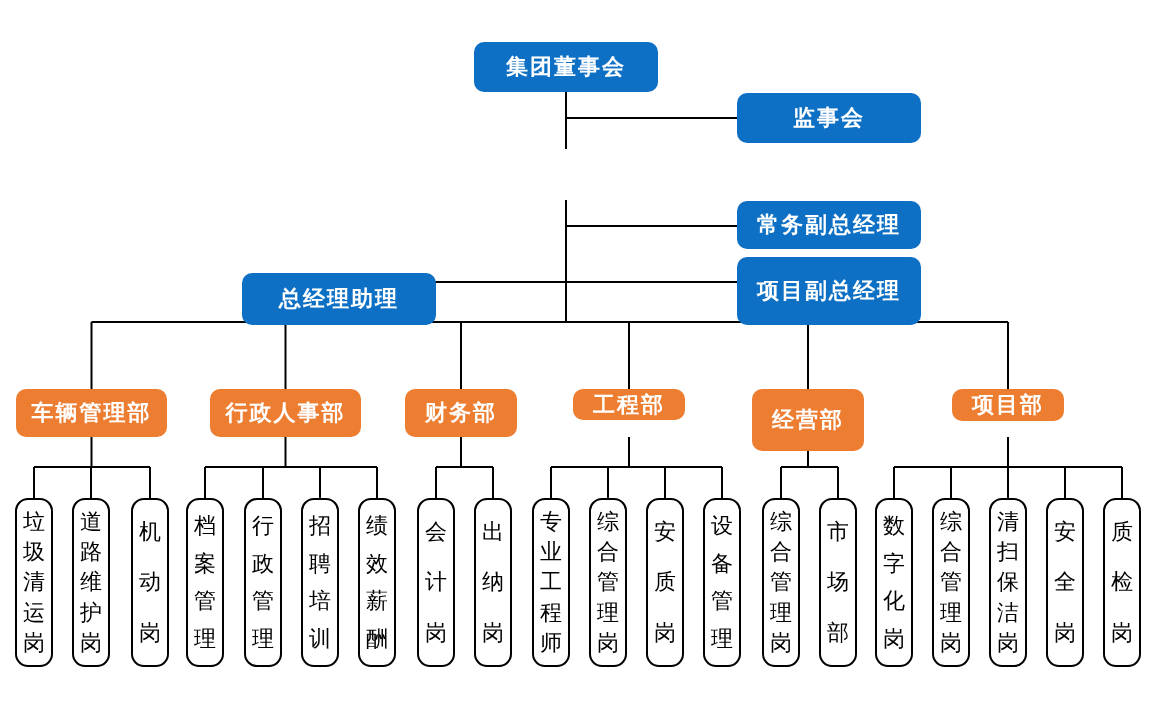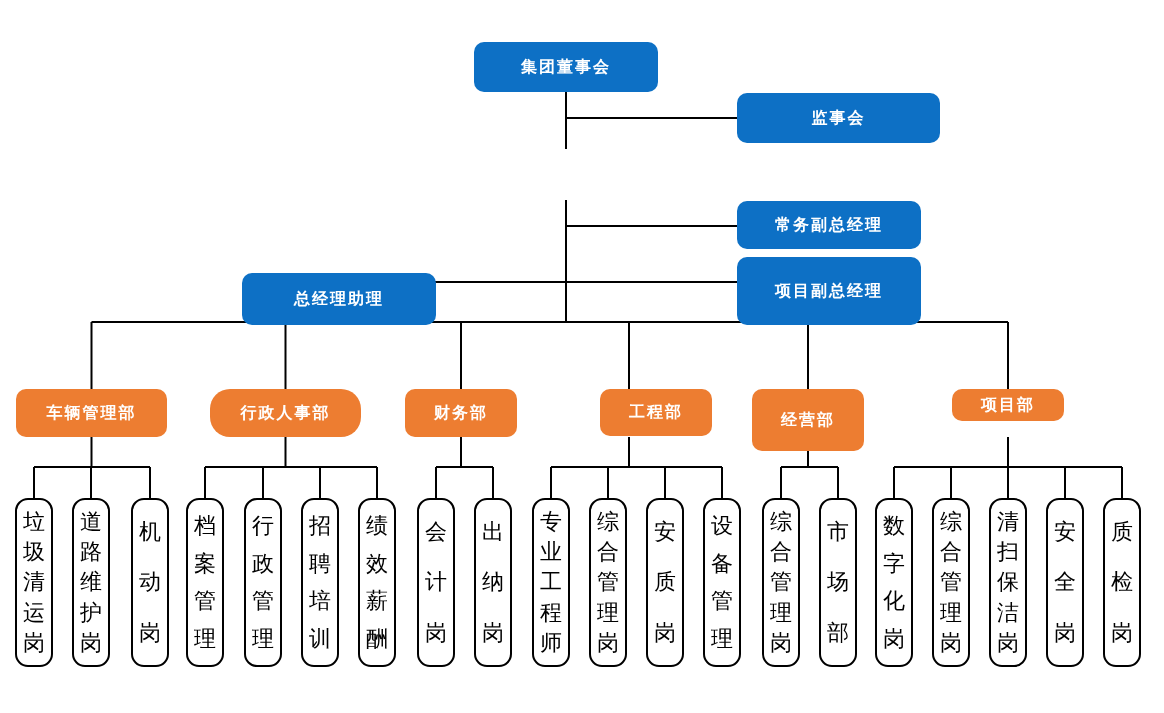--- a/index.html
+++ b/index.html
@@ -24,21 +24,21 @@
     stroke-width: 2;
     fill: none;
   }
   .node {
     position: absolute;
     display: flex;
     align-items: center;
     justify-content: center;
     color: #ffffff;
     font-weight: 600;
-    font-size: 16px;
+    font-size: 22px;
     letter-spacing: 2px;
     border-radius: 10px;
     text-align: center;
     white-space: nowrap;
   }
   .node.blue   { background: #0d70c5; }
   .node.orange { background: #ed7d31; }
   .leaf {
     position: absolute;
     width: 38px;
@@ -72,36 +72,36 @@
     <path d="M91.5 437 L91.5 467 M34 467 L150 467 M34 467 L34 498 M91 467 L91 498 M150 467 L150 498"></path>
     <path d="M285.5 437 L285.5 467 M205 467 L377 467 M205 467 L205 498 M263 467 L263 498 M320 467 L320 498 M377 467 L377 498"></path>
     <path d="M461 437 L461 467 M436 467 L493 467 M436 467 L436 498 M493 467 L493 498"></path>
     <path d="M629 437 L629 467 M551 467 L722 467 M551 467 L551 498 M608 467 L608 498 M665 467 L665 498 M722 467 L722 498"></path>
     <path d="M808 437 L808 467 M781 467 L838 467 M781 467 L781 498 M838 467 L838 498"></path>
     <path d="M1008 437 L1008 467 M894 467 L1122 467 M894 467 L894 498 M951 467 L951 498 M1008 467 L1008 498 M1065 467 L1065 498 M1122 467 L1122 498"></path>
   </svg>
 
   <div class="node blue" style="left:474px; top:42px; width:184px; height:50px;">集团董事会</div>
 
-  <div class="node blue" style="left:737px; top:93px; width:203px; height:50px;">监事会</div>
+  <div class="node blue" style="left:737px; top:93px; width:184px; height:50px;">监事会</div>
 
 
   <div class="node blue" style="left:737px; top:201px; width:184px; height:48px;">常务副总经理</div>
 
   <div class="node blue" style="left:242px; top:273px; width:194px; height:52px;">总经理助理</div>
 
   <div class="node blue" style="left:737px; top:257px; width:184px; height:68px;">项目副总经理</div>
 
   <div class="node orange" style="left:16px; top:389px; width:151px; height:48px;text-align:right;">车辆管理部</div>
 
-  <div class="node orange" style="left:210px; top:389px; width:151px; height:48px;border-radius:20px;">行政人事部</div>
+  <div class="node orange" style="left:210px; top:389px; width:151px; height:48px;">行政人事部</div>
 
   <div class="node orange" style="left:405px; top:389px; width:112px; height:48px;text-align:right;">财务部</div>
 
-  <div class="node orange" style="left:600px; top:389px; width:112px; height:47px;">工程部</div>
+  <div class="node orange" style="left:573px; top:389px; width:112px; height:31px;">工程部</div>
 
   <div class="node orange" style="left:752px; top:389px; width:112px; height:62px;text-align:center;">经营部</div>
 
   <div class="node orange" style="left:952px; top:389px; width:112px; height:32px;">项目部</div>
 
   <div class="leaf" style="left:15px; top:498px;">
       <span>垃</span>
       <span>圾</span>
       <span>清</span>
       <span>运</span>

